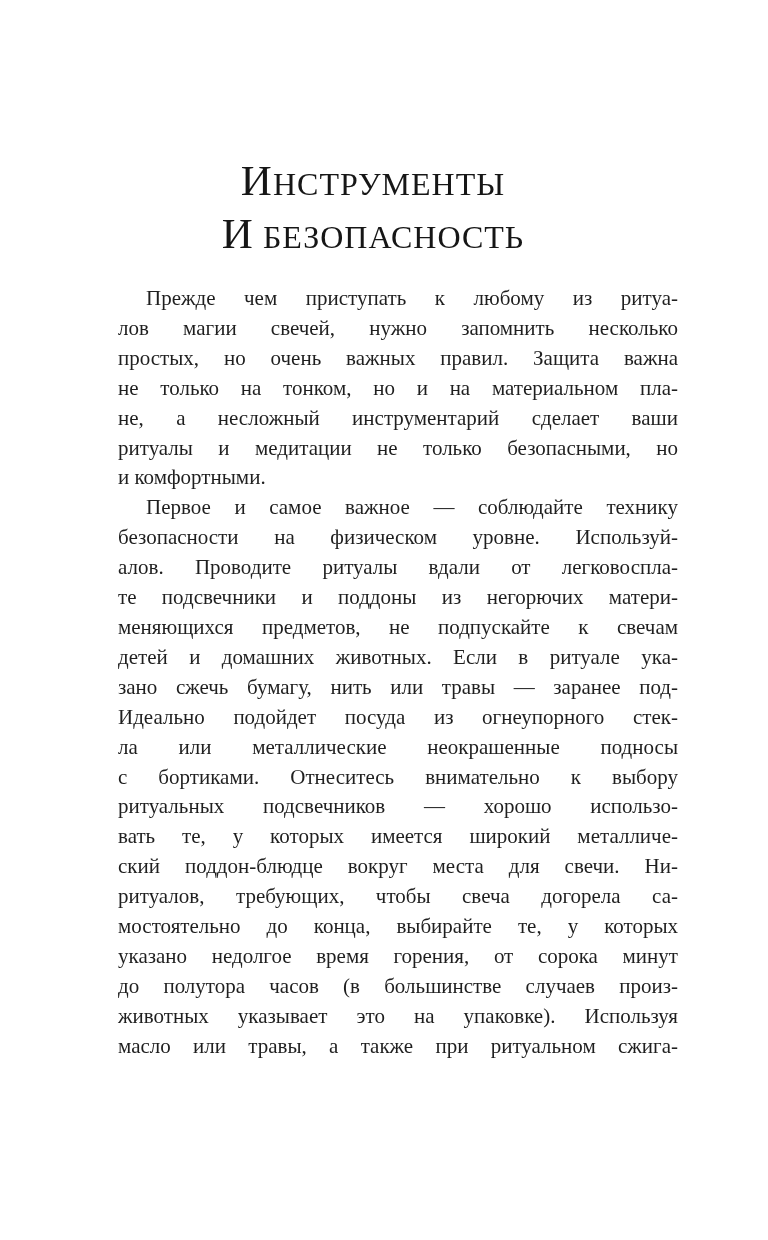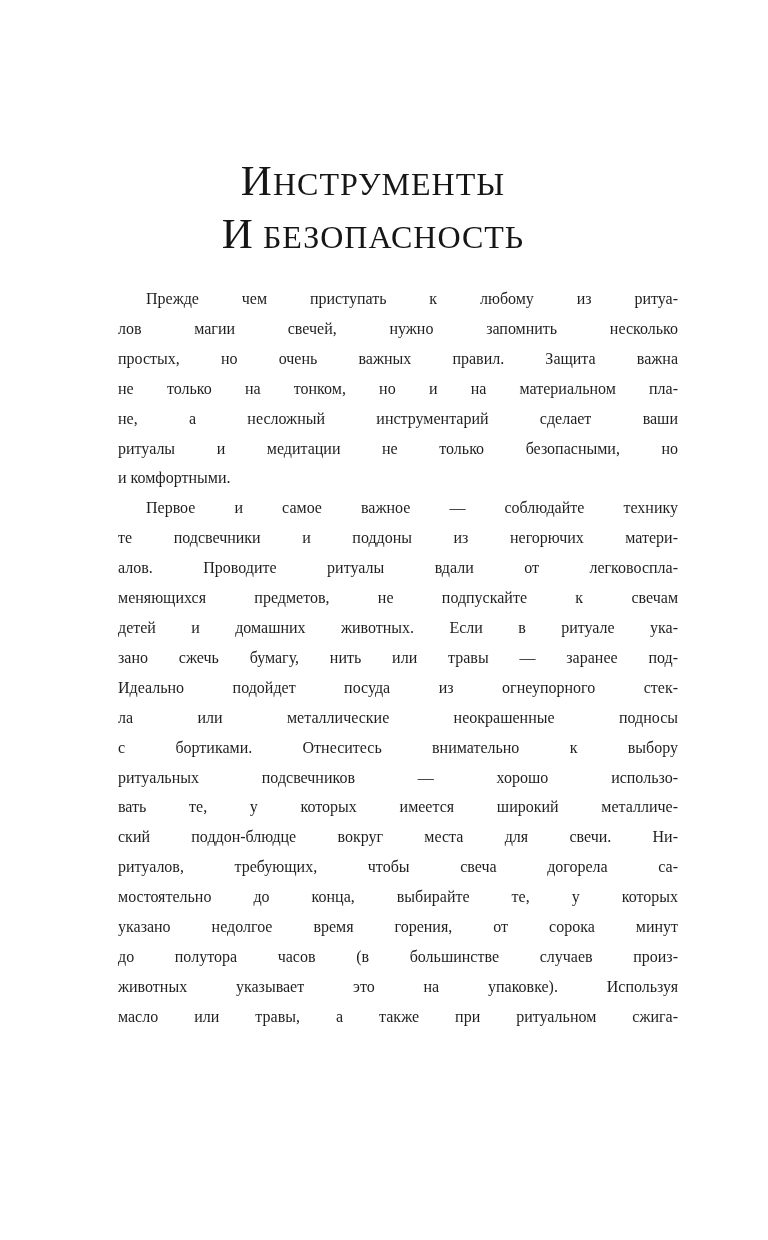--- a/index.html
+++ b/index.html
@@ -38,21 +38,21 @@
     position: absolute;
     left: 118px;
     top: 284px;
     width: 560px;
   }
   .paragraph {
     margin: 0;
     padding: 0;
   }
   .line {
-    font-size: 16px;
+    font-size: 21px;
     line-height: 29.9px;
     text-align: justify;
     text-align-last: justify;
     white-space: normal;
   }
   .line.indent {
     padding-left: 28px;
   }
   .line.no-justify {
     text-align-last: left;
@@ -72,22 +72,23 @@
         <div class="line indent">Прежде чем приступать к любому из ритуа-</div>
         <div class="line">лов магии свечей, нужно запомнить несколько</div>
         <div class="line">простых, но очень важных правил. Защита важна</div>
         <div class="line">не только на тонком, но и на материальном пла-</div>
         <div class="line">не, а несложный инструментарий сделает ваши</div>
         <div class="line">ритуалы и медитации не только безопасными, но</div>
         <div class="line no-justify">и комфортными.</div>
       </div>
       <div class="paragraph">
         <div class="line indent">Первое и самое важное — соблюдайте технику</div>
+        <div class="line">безопасности на физическом уровне. Используй-</div>
+        <div class="line">алов. Проводите ритуалы вдали от легковоспла-</div>
         <div class="line">те подсвечники и поддоны из негорючих матери-</div>
-        <div class="line">алов. Проводите ритуалы вдали от легковоспла-</div>
         <div class="line">меняющихся предметов, не подпускайте к свечам</div>
         <div class="line">детей и домашних животных. Если в ритуале ука-</div>
         <div class="line">зано сжечь бумагу, нить или травы — заранее под-</div>
         <div class="line">Идеально подойдет посуда из огнеупорного стек-</div>
         <div class="line">ла или металлические неокрашенные подносы</div>
         <div class="line">с бортиками. Отнеситесь внимательно к выбору</div>
         <div class="line">ритуальных подсвечников — хорошо использо-</div>
         <div class="line">вать те, у которых имеется широкий металличе-</div>
         <div class="line">ский поддон-блюдце вокруг места для свечи. Ни-</div>
         <div class="line">ритуалов, требующих, чтобы свеча догорела са-</div>

